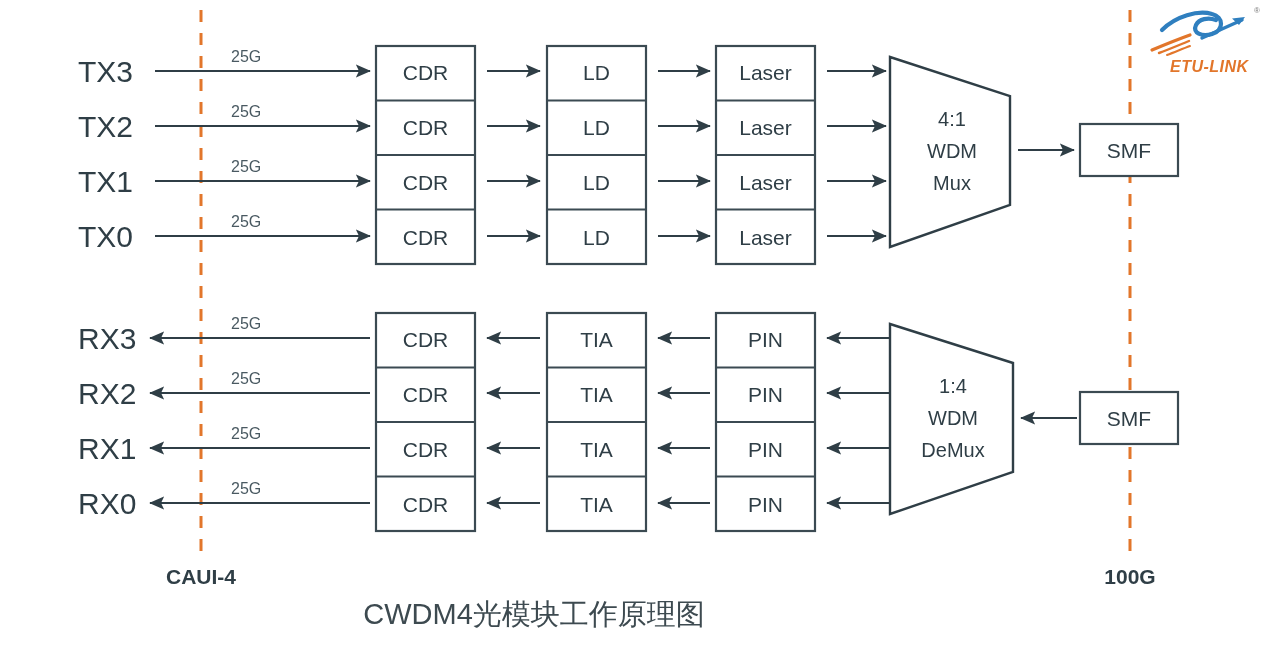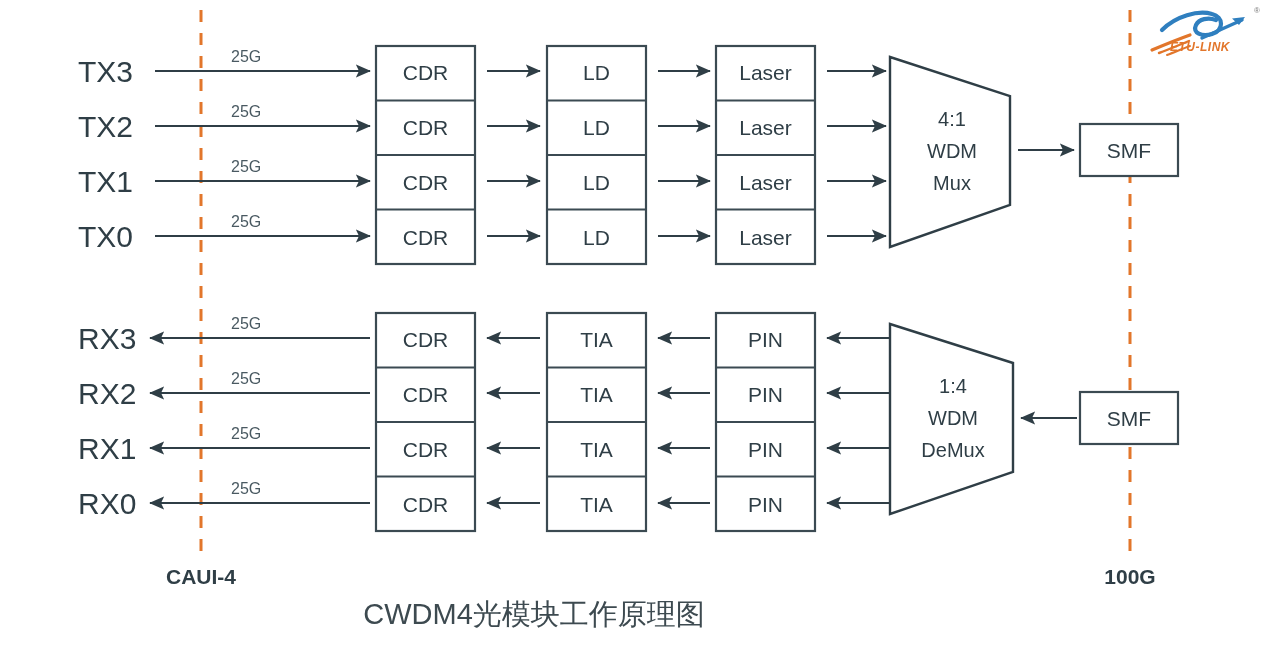--- a/index.html
+++ b/index.html
@@ -45,22 +45,22 @@
   #logo {
     position: absolute;
     left: 1146px;
     top: 4px;
     width: 114px;
     height: 56px;
   }
   #logo .logo-word {
     position: absolute;
     left: 24px;
-    top: 36px;
-    font-size: 12px;
+    top: 54px;
+    font-size: 16px;
     font-weight: bold;
     font-style: italic;
     letter-spacing: 0.5px;
     color: #e2762b;
     font-family: "Liberation Sans", sans-serif;
     white-space: nowrap;
   }
   #logo .logo-reg {
     position: absolute;
     right: 0px;

